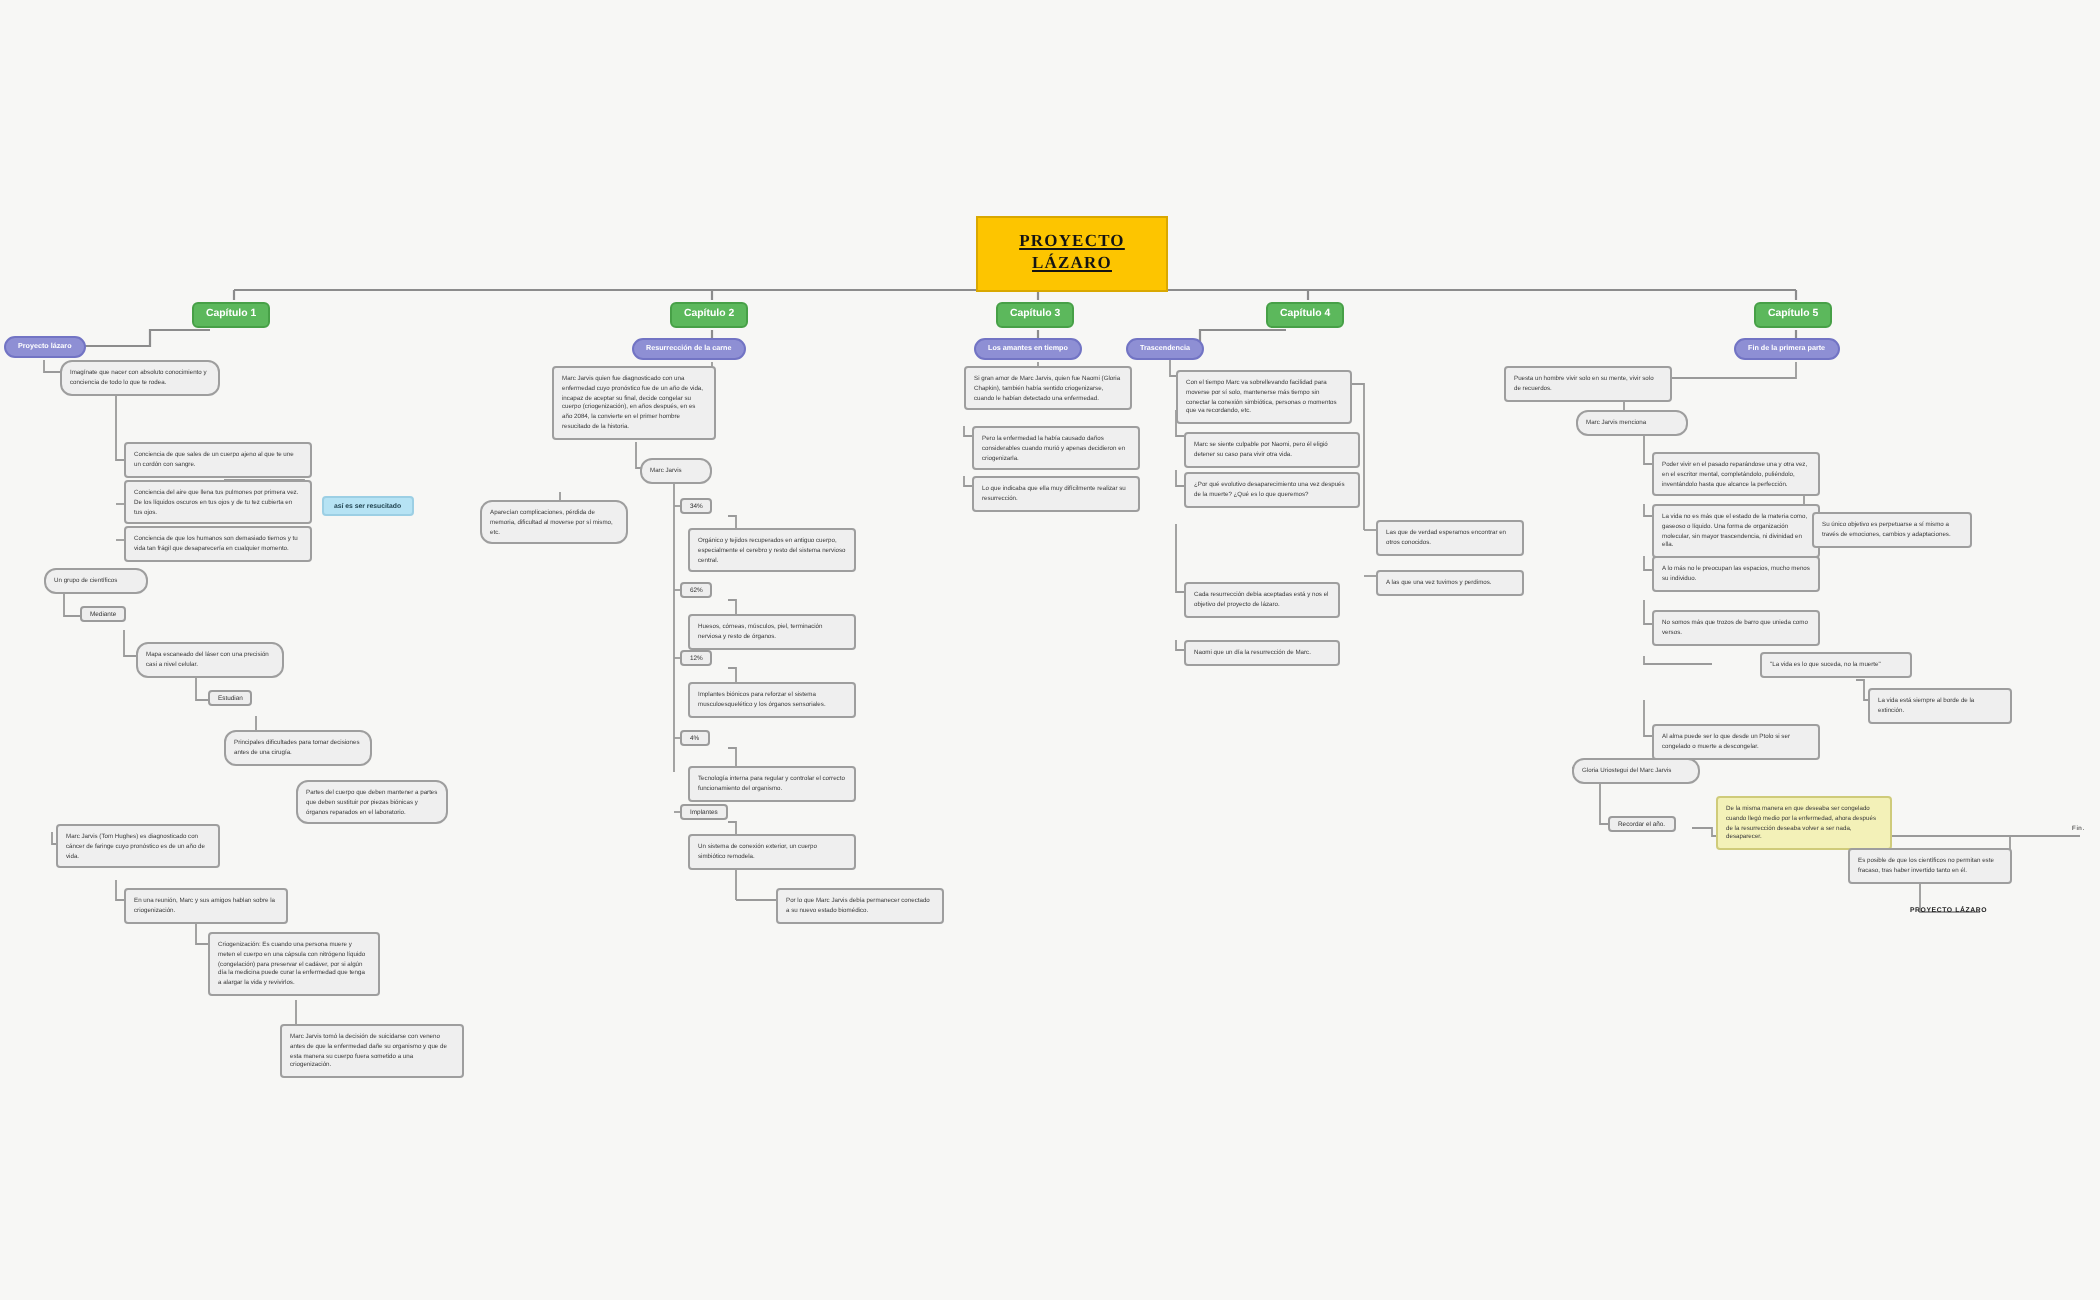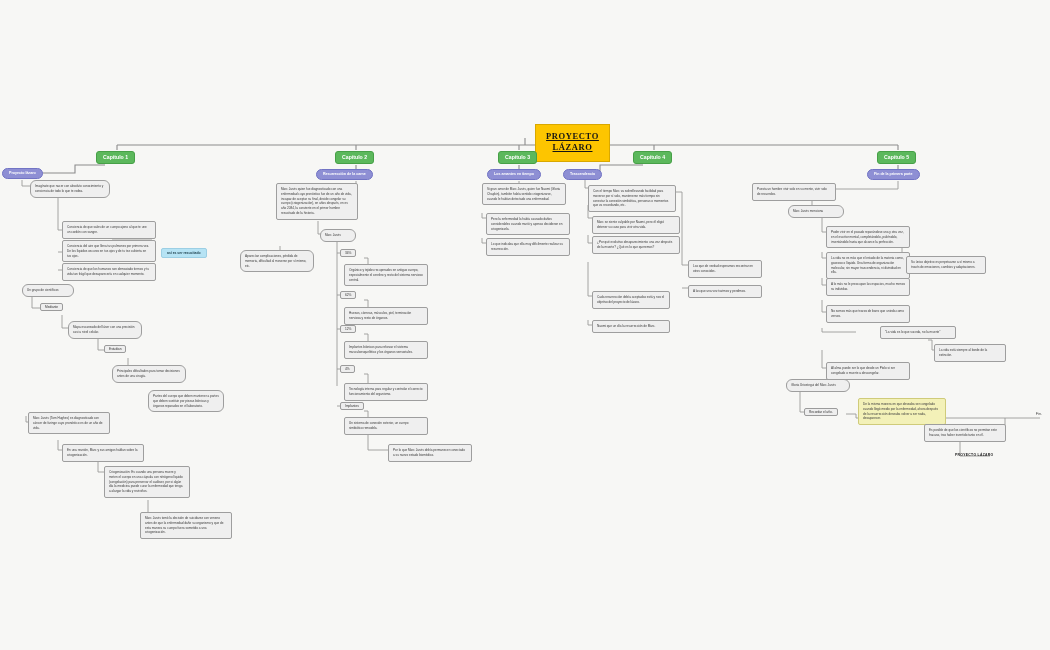--- a/index.html
+++ b/index.html
@@ -192,21 +192,21 @@
       <path d="M822 350 L822 368 L826 368"></path>
       <path d="M822 380 L822 384 L786 384"></path>
       <path d="M800 392 L800 412 L804 412"></path>
       <path d="M846 414 L856 414 L856 418 L860 418"></path>
       <path d="M946 418 L1040 418"></path>
       <path d="M1005 418 L1005 425 L1000 425"></path>
       <path d="M960 440 L960 456 L990 456"></path>
     </g>
   </svg>
 
-  <div class="node root" style="left:488px; top:124px; width:75px;margin-left:47px;">
+  <div class="node root" style="left:488px; top:108px; width:96px;">
     <span>PROYECTO</span>
     <span>LÁZARO</span>
   </div>
 
   <div class="node chapter" style="left:96px; top:151px;"><span>Capítulo 1</span></div>
   <div class="node chapter" style="left:335px; top:151px;"><span>Capítulo 2</span></div>
   <div class="node chapter" style="left:498px; top:151px;"><span>Capítulo 3</span></div>
   <div class="node chapter" style="left:633px; top:151px;"><span>Capítulo 4</span></div>
   <div class="node chapter" style="left:877px; top:151px;"><span>Capítulo 5</span></div>
 

